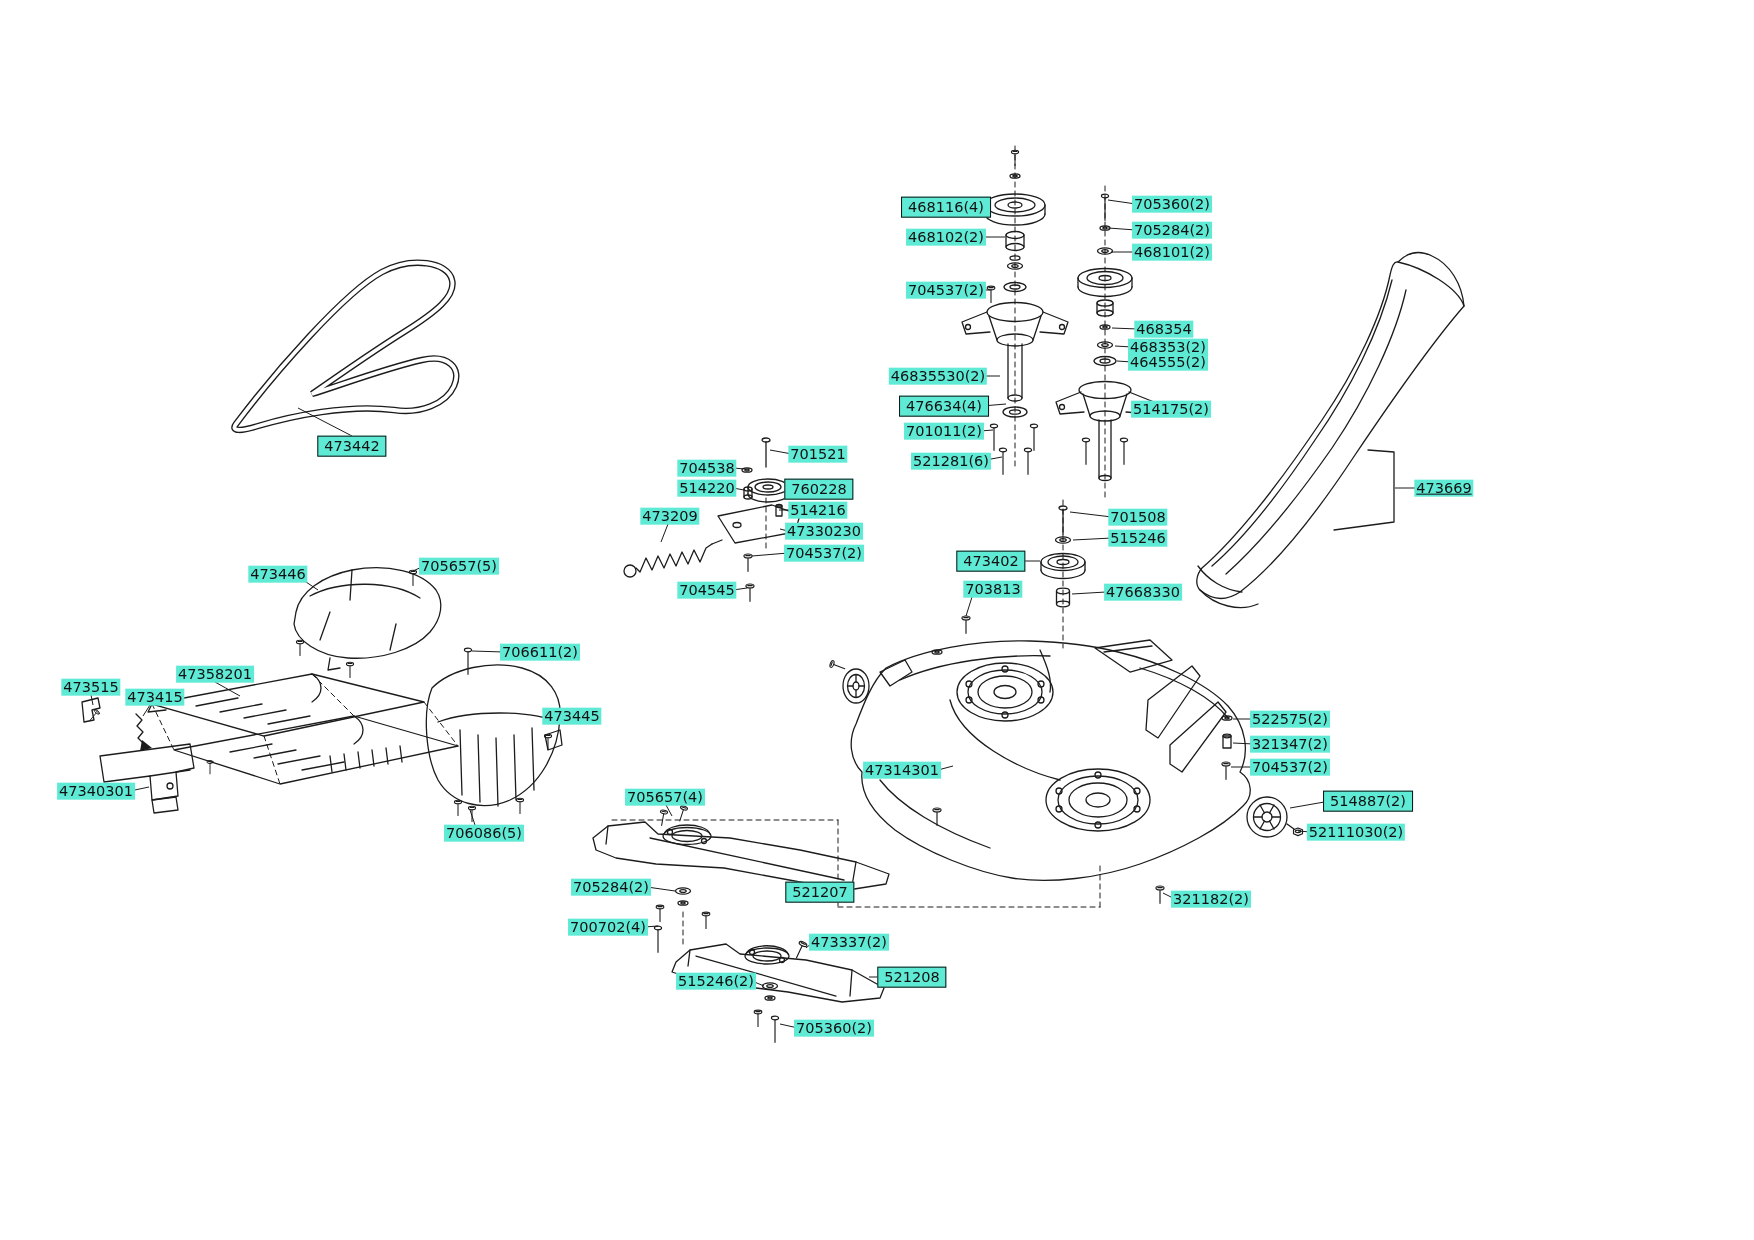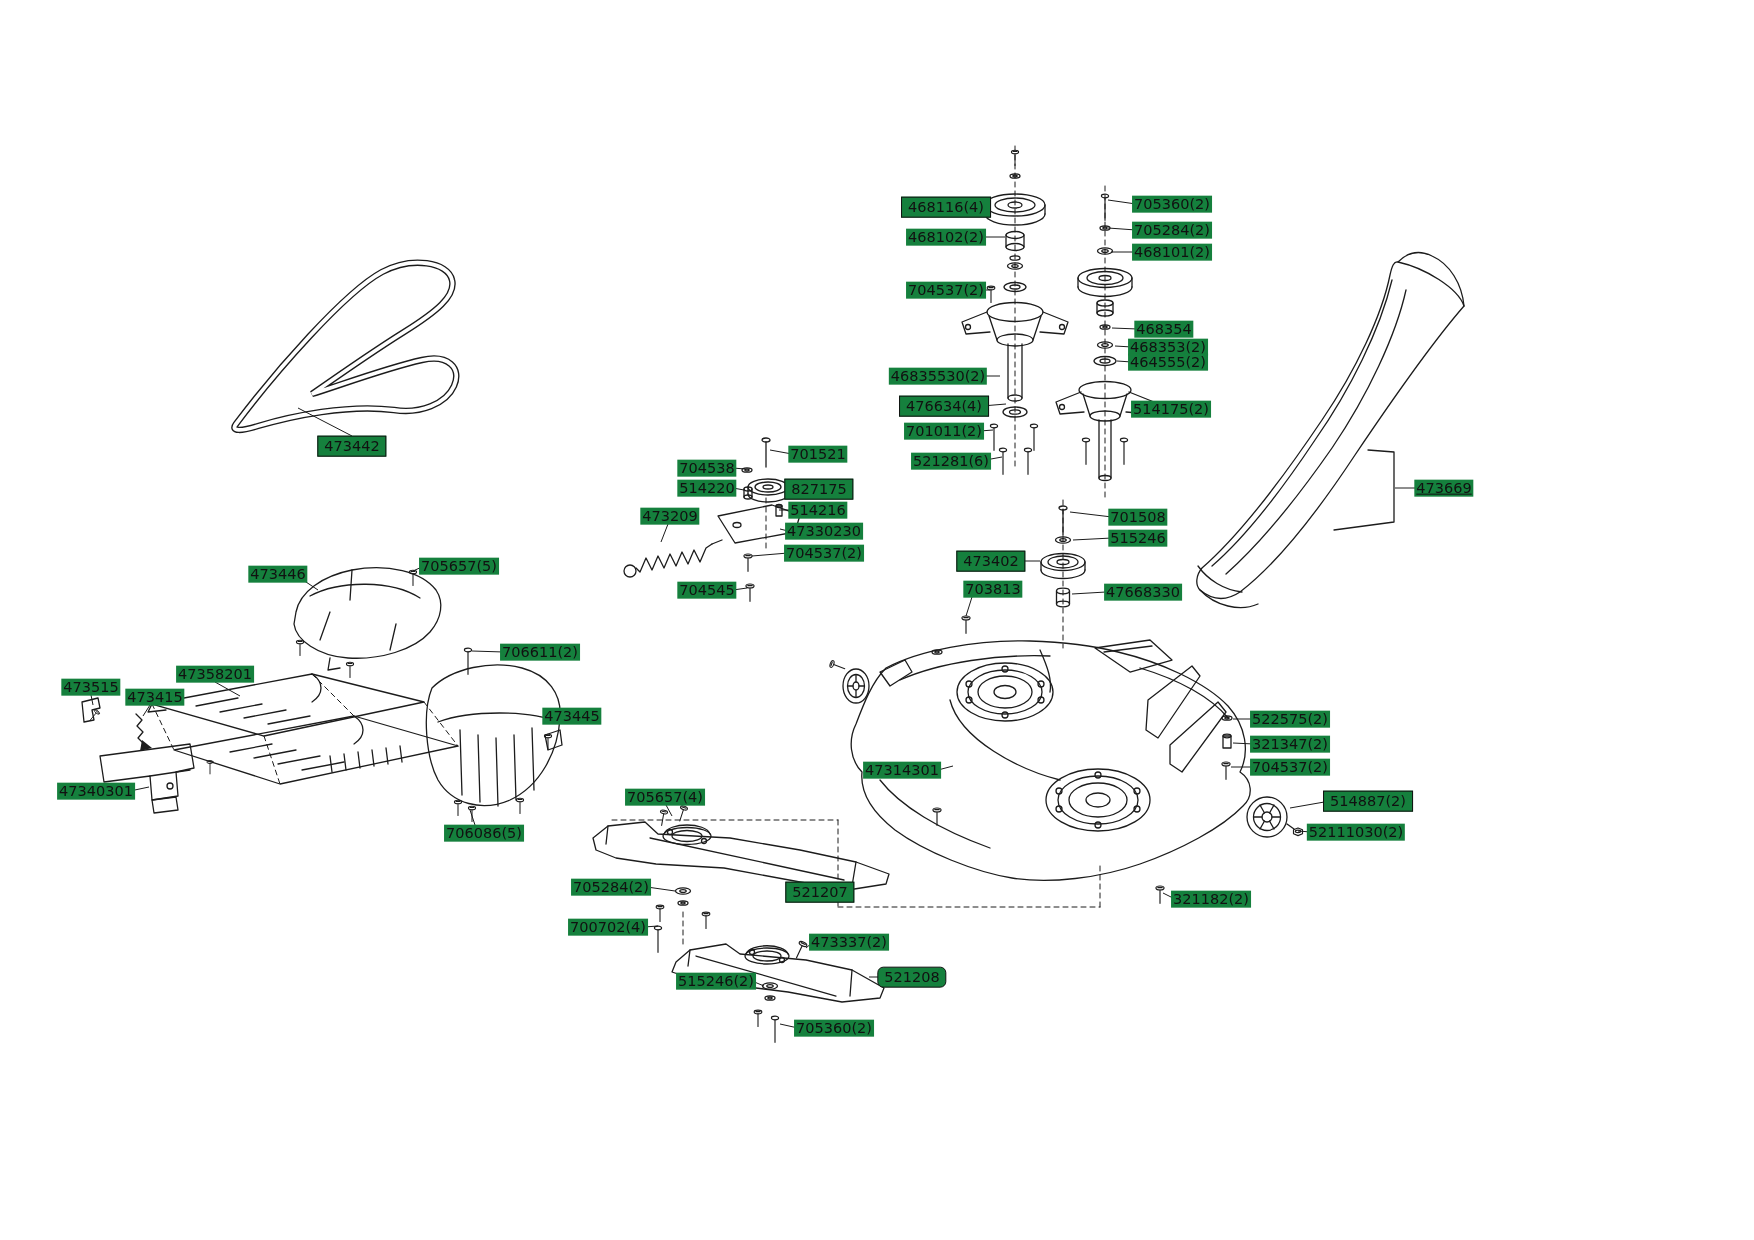--- a/index.html
+++ b/index.html
@@ -1,21 +1,21 @@
 <!DOCTYPE html>
 <html><head>
 <meta charset="utf-8">
 <style>
   html,body{margin:0;padding:0;background:#ffffff;}
   #canvas{position:relative;width:1754px;height:1240px;background:#ffffff;overflow:hidden;
           font-family:"DejaVu Sans", "Liberation Sans", sans-serif;}
   #artwork,#leaders{position:absolute;left:0;top:0;}
   #labels{position:absolute;left:0;top:0;width:100%;height:100%;pointer-events:none;}
   .part-label{position:absolute;transform:translate(-50%,-50%);font-size:14.5px;color:#111;
-              white-space:nowrap;background:#15803d;padding:0 2px;line-height:1.15;}
+              white-space:nowrap;background:#5eead4;padding:0 2px;line-height:1.15;}
   .part-label.boxed{border:1.3px solid #111;padding:1px 6px;}
   .art{stroke:#1c1c1c;fill:none;stroke-width:1.3;stroke-linecap:round;stroke-linejoin:round;}
   .dash{stroke-dasharray:5 4;stroke-width:1;}
   .belt-outer{stroke:#1c1c1c;fill:none;stroke-width:6.5;}
   .belt-inner{stroke:#ffffff;fill:none;stroke-width:3.8;}
   .fill-dark{fill:#1c1c1c;stroke:none;}
 </style>
 </head>
 <body>
 
@@ -387,21 +387,21 @@
       <div class="part-label" style="left: 540px; top: 652px;">706611(2)</div>
       <div class="part-label" style="left: 215px; top: 674px;">47358201</div>
       <div class="part-label" style="left: 91px; top: 687px;">473515</div>
       <div class="part-label" style="left: 155px; top: 697px;">473415</div>
       <div class="part-label" style="left: 572px; top: 716px;">473445</div>
       <div class="part-label" style="left: 96px; top: 791px;">47340301</div>
       <div class="part-label" style="left: 484px; top: 833px;">706086(5)</div>
       <div class="part-label" style="left: 670px; top: 516px;">473209</div>
       <div class="part-label" style="left: 707px; top: 468px;">704538</div>
       <div class="part-label" style="left: 707px; top: 488px;">514220</div>
-      <div class="part-label boxed" style="left: 819px; top: 489px;">827175</div>
+      <div class="part-label boxed" style="left: 819px; top: 489px;">760228</div>
       <div class="part-label" style="left: 818px; top: 454px;">701521</div>
       <div class="part-label" style="left: 818px; top: 510px;">514216</div>
       <div class="part-label" style="left: 824px; top: 531px;">47330230</div>
       <div class="part-label" style="left: 824px; top: 553px;">704537(2)</div>
       <div class="part-label" style="left: 707px; top: 590px; text-align: center;">704545</div>
       <div class="part-label boxed" style="left: 946px; top: 207px;">468116(4)</div>
       <div class="part-label" style="left: 946px; top: 237px;">468102(2)</div>
       <div class="part-label" style="left: 946px; top: 290px;">704537(2)</div>
       <div class="part-label" style="left: 938px; top: 376px;">46835530(2)</div>
       <div class="part-label boxed" style="left: 944px; top: 406px;">476634(4)</div>
@@ -426,17 +426,17 @@
       <div class="part-label" style="left: 1290px; top: 767px;">704537(2)</div>
       <div class="part-label boxed" style="left: 1368px; top: 801px;">514887(2)</div>
       <div class="part-label" style="left: 1356px; top: 832px;">52111030(2)</div>
       <div class="part-label" style="left: 1211px; top: 899px;">321182(2)</div>
       <div class="part-label" style="left: 665px; top: 797px;">705657(4)</div>
       <div class="part-label" style="left: 611px; top: 887px;">705284(2)</div>
       <div class="part-label boxed" style="left: 820px; top: 892px;">521207</div>
       <div class="part-label" style="left: 608px; top: 927px;">700702(4)</div>
       <div class="part-label" style="left: 849px; top: 942px;">473337(2)</div>
       <div class="part-label" style="left: 716px; top: 981px;">515246(2)</div>
-      <div class="part-label boxed" style="left: 912px; top: 977px; border-radius: 6px;">521208</div>
+      <div class="part-label boxed" style="left: 912px; top: 977px;">521208</div>
       <div class="part-label" style="left: 834px; top: 1028px;">705360(2)</div>
     </div>
 
 </div>
 
 </body></html>

